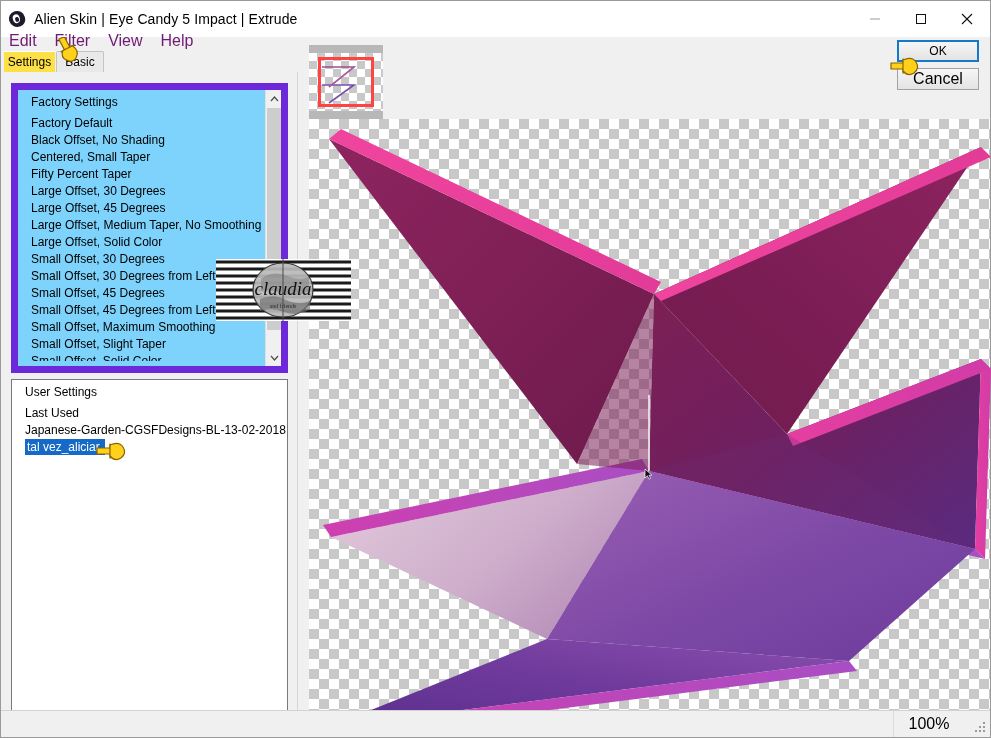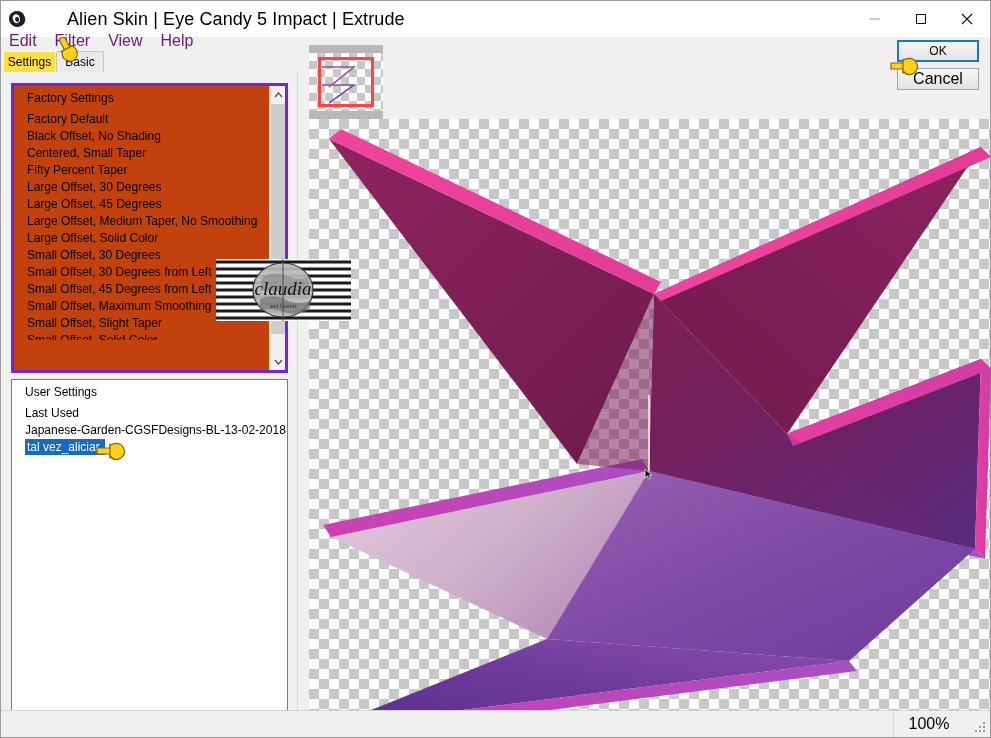--- a/index.html
+++ b/index.html
@@ -35,21 +35,21 @@
   .app-icon .swirl:after{
     content:"";position:absolute;left:4px;top:3px;width:7px;height:9px;
     border-radius:50%;
     background:#ffffff;
   }
   .app-icon .swirl:before{
     content:"";position:absolute;left:6px;top:6px;width:4px;height:5px;
     border-radius:50%;background:#1b1b2b;z-index:2;
   }
   .title-text{
-    font-size:18px;color:#000;letter-spacing:.1px;white-space:nowrap;margin-left:33px;
+    font-size:14px;color:#000;letter-spacing:.1px;white-space:nowrap;
   }
   .winbtns{position:absolute;right:0;top:0;height:36px;display:flex;}
   .winbtn{
     width:46px;height:36px;display:flex;align-items:center;justify-content:center;
     font-size:13px;color:#6a6a6a;background:transparent;border:none;cursor:default;
   }
   .winbtn.close{color:#111;}
   .winbtn svg{display:block;}
 
   
@@ -82,21 +82,21 @@
 
   
   .leftpanel{
     position:absolute;left:0;top:71px;width:297px;bottom:27px;
     background:#f0f0f0;
     border-right:1px solid #d6d6d6;
     box-sizing:border-box;
   }
   .listbox{
     position:absolute;left:10px;top:11px;width:277px;height:290px;
-    background:#c2410c;border:3px solid #6d28d9;box-sizing:border-box;
+    background:#7dd3fc;border:7px solid #6d28d9;box-sizing:border-box;
     overflow:hidden;
   }
   .listinner{
     position:absolute;left:0;top:0;right:16px;bottom:0;padding:4px 0 0 4px;
   }
   .listitem{
     height:17px;line-height:17px;font-size:12px;color:#000;
     padding-left:9px;white-space:nowrap;overflow:hidden;
   }
   .listitem.header{margin-bottom:4px;}
@@ -271,20 +271,21 @@
         <div class="listitem">Factory Default</div>
         <div class="listitem">Black Offset, No Shading</div>
         <div class="listitem">Centered, Small Taper</div>
         <div class="listitem">Fifty Percent Taper</div>
         <div class="listitem">Large Offset, 30 Degrees</div>
         <div class="listitem">Large Offset, 45 Degrees</div>
         <div class="listitem">Large Offset, Medium Taper, No Smoothing</div>
         <div class="listitem">Large Offset, Solid Color</div>
         <div class="listitem">Small Offset, 30 Degrees</div>
         <div class="listitem">Small Offset, 30 Degrees from Left</div>
+        <div class="listitem">Small Offset, 45 Degrees</div>
         <div class="listitem">Small Offset, 45 Degrees from Left</div>
         <div class="listitem">Small Offset, Maximum Smoothing</div>
         <div class="listitem">Small Offset, Slight Taper</div>
         <div class="listitem clipped">Small Offset, Solid Color</div>
       </div>
       <div class="vscroll">
         <div class="arrow up">
           <svg width="9" height="6" viewBox="0 0 9 6">
               <polyline points="1,5 4.5,1 8,5" fill="none" stroke="#4d4d4d" stroke-width="1.2"></polyline>
             </svg>

